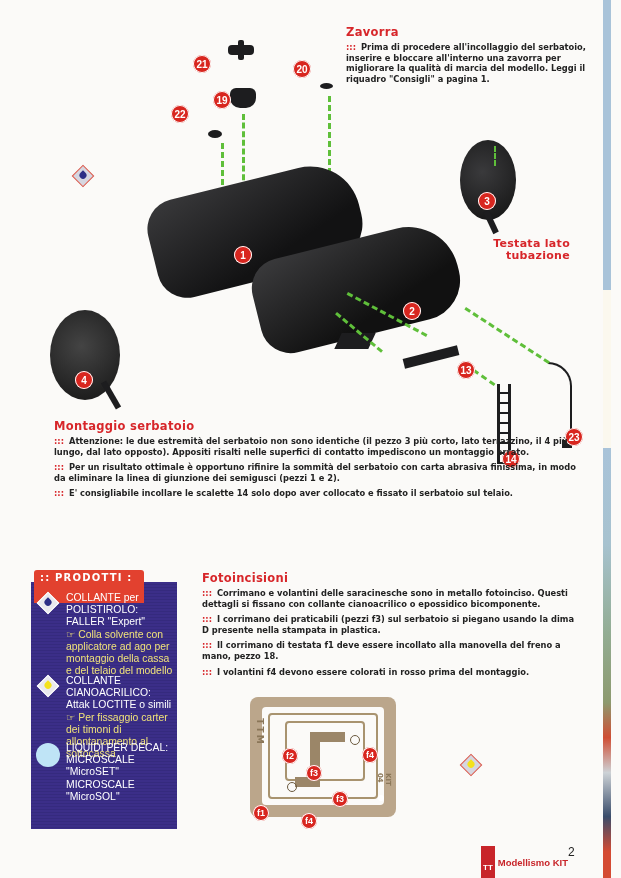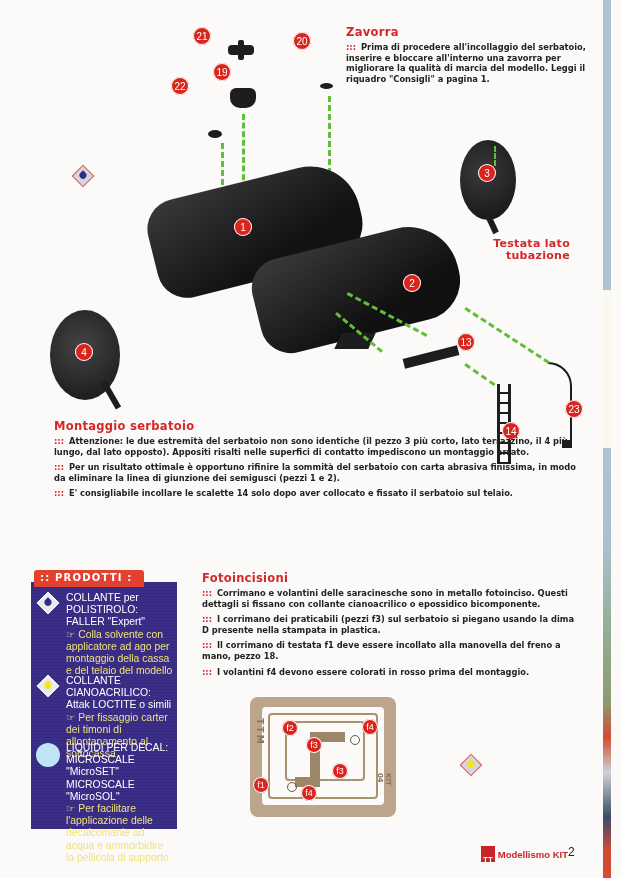--- a/index.html
+++ b/index.html
@@ -6,38 +6,38 @@
     html, body { width: 621px; height: 878px; background: #fbfaf8; overflow: hidden; }
     body { position: relative; font-family: "DejaVu Sans", sans-serif; color: #1c1c1c; }
     .abs { position: absolute; }
     .edge { position: absolute; left: 603px; top: 0; width: 8px; height: 878px;
       background: linear-gradient(to bottom, #a9c3d9 0%, #a9c3d9 33%, #fbf8ee 33%, #fbf8ee 51%, #a9c3d9 51%, #a7c2cf 62%, #93ad94 72%, #8d9a6f 80%, #cf4e34 84%, #cdd2d6 88%, #3a4d6b 93%, #d44b33 97%); }
     .h-red { color: #d7262a; font-weight: bold; font-size: 11.5px; letter-spacing: 0.3px; }
     .para { font-size: 8.3px; line-height: 10.6px; font-weight: bold; color: #222; }
     .para .mk { color: #d7262a; margin-right: 5px; }
     .para + .para { margin-top: 5px; }
     .badge { position: absolute; width: 18px; height: 18px; border-radius: 50%;
-      background: #d8261f; color: #fff; font-size: 10px; font-weight: normal;
+      background: #d8261f; color: #fff; font-size: 10px; font-weight: bold;
       display: flex; align-items: center; justify-content: center;
-      font-family: "Liberation Sans", sans-serif; box-shadow: 0 0 0 1px #fff inset; }
+      font-family: "Liberation Sans", sans-serif; box-shadow: 0 0 0 1px #fff inset; margin-top: 28px; }
     .badge.sm { width: 16px; height: 16px; font-size: 9px; }
     .dash { position: absolute; border-left: 3px dashed #5fbf3a; }
     .dash-d { position: absolute; height: 0; border-top: 3px dashed #5fbf3a; transform-origin: 0 0; }
     .part { position: absolute; background: #1d1d1f; }
     .prod { position: absolute; left: 31px; top: 582px; width: 146px; height: 247px;
       background: repeating-linear-gradient(to bottom, #3b2e88 0px, #3b2e88 2px, #352a7e 2px, #352a7e 3px); }
-    .prod-tab { position: absolute; left: 34px; top: 570px; width: 110px; height: 17px;
+    .prod-tab { position: absolute; left: 34px; top: 570px; width: 110px; height: 33px;
       background: #e2412f; border-radius: 3px 3px 0 0; color: #fff; font-weight: bold;
       font-size: 10px; letter-spacing: 1.2px; padding: 2px 0 0 6px; }
     .prod-item { position: absolute; left: 66px; width: 108px; font-family: "Liberation Sans", sans-serif; font-size: 10.4px; line-height: 12.2px; }
     .prod-item .t { color: #fff; }
     .prod-item .d { color: #f0e27a; }
     .diamond { position: absolute; width: 16px; height: 16px; transform: rotate(45deg); background: #d6d6e0; border: 1.5px solid #e05a4a; }
     .footer-logo { position: absolute; left: 481px; top: 846px; font-family: "Liberation Sans", sans-serif; font-weight: bold; color: #c8252a; font-size: 9.5px; display: flex; align-items: center; gap: 3px; }
-    .footer-logo .sq { background: #c8252a; color: #fff; font-size: 8px; padding: 8px 2px; height: 12px; line-height: 12px; }
+    .footer-logo .sq { background: #c8252a; color: #fff; font-size: 8px; padding: 16px 2px; height: 12px; line-height: 12px; }
   </style>
 </head>
 <body>
 
 <div class="edge"></div>
 
 <div>
 
   <div class="part" style="left:228px;top:45px;width:26px;height:10px;border-radius:4px;"></div>
   <div class="part" style="left:238px;top:40px;width:6px;height:20px;border-radius:2px;"></div>
@@ -126,21 +126,20 @@
   <div style="position:absolute;left:3px;top:3px;width:7px;height:7px;background:#f4e21c;border-radius:0 50% 50% 50%;"></div>
 </div>
 <div class="prod-item" style="top:675px;">
   <div class="t">COLLANTE CIANOACRILICO: Attak LOCTITE o simili</div>
   <div class="d"><span>☞</span> <span>Per fissaggio carter dei timoni di allontanamento al sottocassa</span></div>
 </div>
 
 <div style="position:absolute;left:36px;top:743px;width:24px;height:24px;border-radius:50%;background:#bfe4f6;"></div>
 <div class="prod-item" style="top:742px;">
   <div class="t">LIQUIDI PER DECAL: MICROSCALE "MicroSET" MICROSCALE "MicroSOL"</div>
-  <div class="d"><span>☞</span> <span>Per facilitare l'applicazione delle decalcomanie ad acqua e ammorbidire la pellicola di supporto</span></div>
 </div>
 
 <div class="abs" style="left:202px;top:571px;width:375px;">
   <div class="h-red">Fotoincisioni</div>
   <p class="para" style="margin-top:3px;"><span class="mk">:::</span><span>Corrimano e volantini delle saracinesche sono in metallo fotoinciso. Questi dettagli si fissano con collante cianoacrilico o epossidico bicomponente.</span></p>
   <p class="para"><span class="mk">:::</span><span>I corrimano dei praticabili (pezzi f3) sul serbatoio si piegano usando la dima D presente nella stampata in plastica.</span></p>
   <p class="para"><span class="mk">:::</span><span>Il corrimano di testata f1 deve essere incollato alla manovella del freno a mano, pezzo 18.</span></p>
   <p class="para"><span class="mk">:::</span><span>I volantini f4 devono essere colorati in rosso prima del montaggio.</span></p>
 </div>
 

